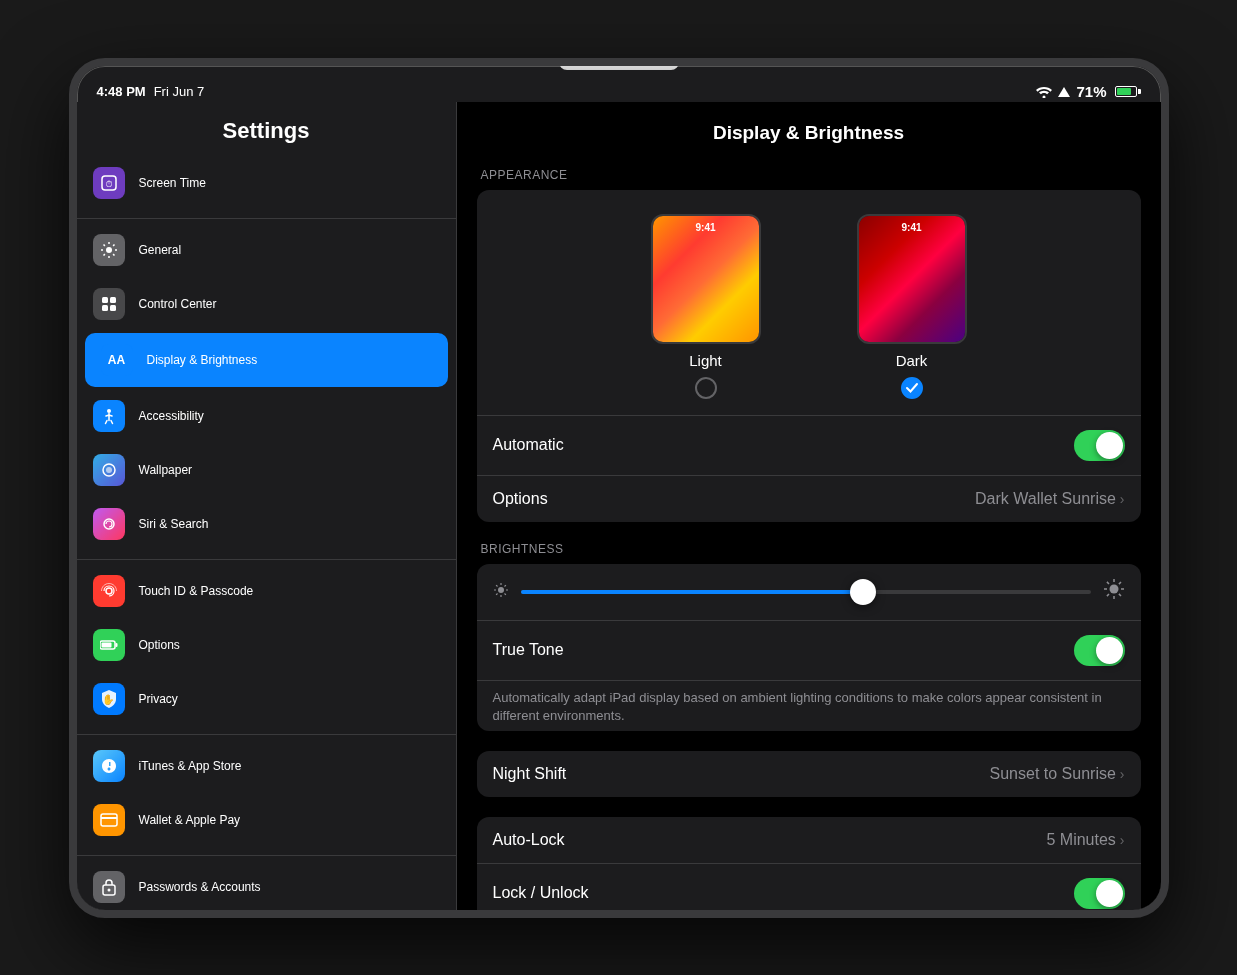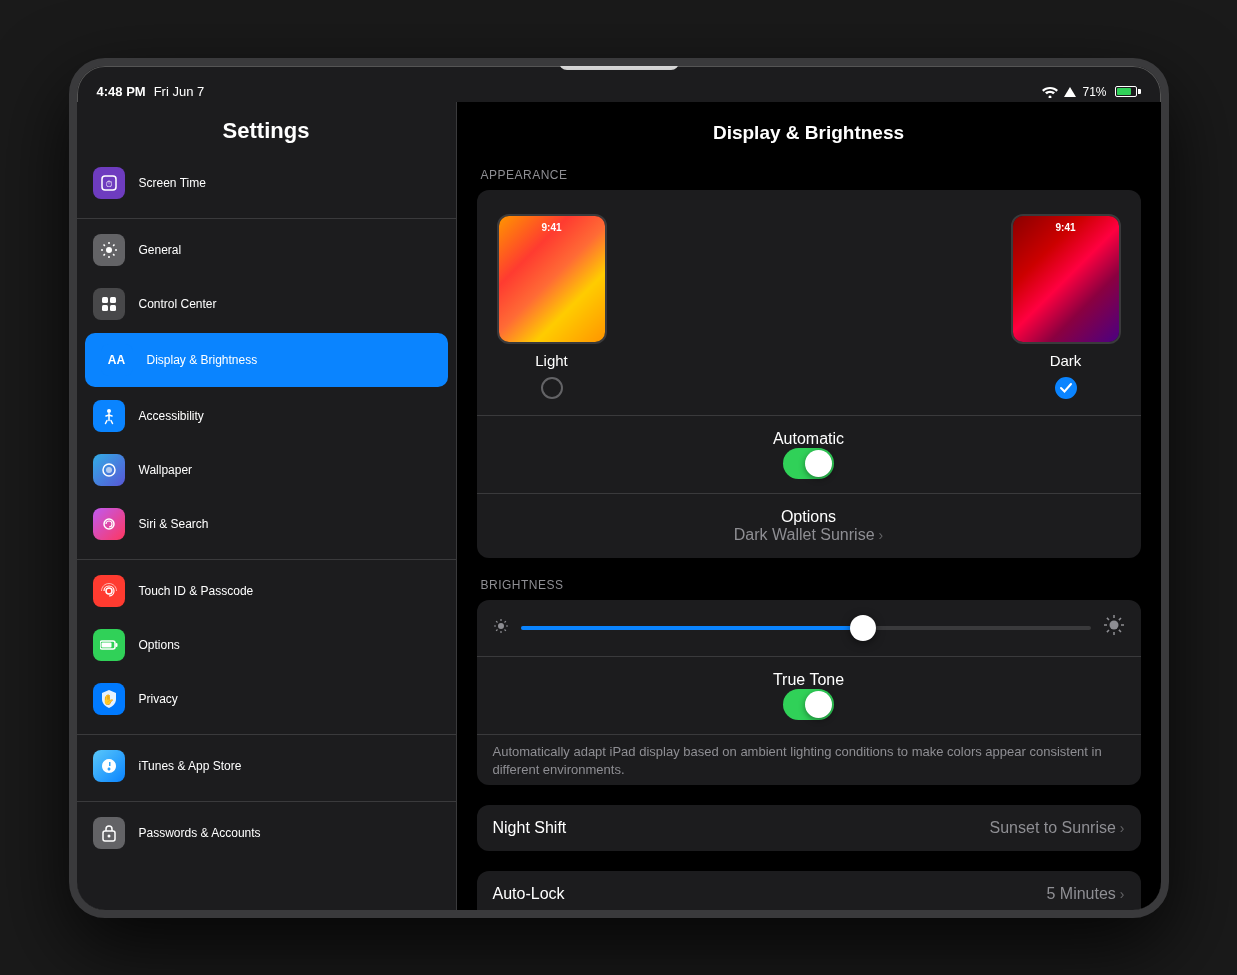--- a/index.html
+++ b/index.html
@@ -195,21 +195,21 @@
     .card {
       background: #1c1c1e;
       border-radius: 12px;
       margin-bottom: 20px;
       overflow: hidden;
     }
 
     
     .appearance-modes {
       display: flex;
-      justify-content: space-between;
+      justify-content: center;
       gap: 96px;
       padding: 24px 20px 16px;
     }
     .mode-option {
       display: flex;
       flex-direction: column;
       align-items: center;
       gap: 8px;
     }
     .mode-preview {
@@ -273,21 +273,20 @@
       color: #fff;
       font-weight: 700;
     }
 
     .row-item {
       display: flex;
       align-items: center;
       justify-content: space-between;
       padding: 14px 16px;
       border-top: 1px solid #3a3a3c;
-      flex-direction: column;
     }
     .row-label {
       font-size: 16px;
       color: #fff;
     }
     .row-value {
       font-size: 16px;
       color: #8e8e93;
       display: flex;
       align-items: center;
@@ -427,21 +426,21 @@
 
       <svg width="16" height="12" viewBox="0 0 16 12" fill="white">
         <path d="M8 3C5.5 3 3.3 4 1.7 5.7L0 4C2 2.1 4.9 1 8 1s6 1.1 8 3l-1.7 1.7C12.7 4 10.5 3 8 3z"></path>
         <path d="M8 7c-1.2 0-2.3.5-3.1 1.3L3 6.6C4.3 5.4 6 4.7 8 4.7s3.7.7 5 1.9l-1.9 1.7C10.3 7.5 9.2 7 8 7z"></path>
         <circle cx="8" cy="11" r="1.5"></circle>
       </svg>
 
       <svg width="12" height="12" viewBox="0 0 12 12" fill="white">
         <polygon points="6,1 12,11 0,11"></polygon>
       </svg>
-      <span style="color:#fff;font-size:12px;font-weight:400;">71%</span>
+      <span style="color:#fff;font-size:15px;font-weight:700;">71%</span>
 
       <div style="display:inline-flex;align-items:center;">
         <div class="battery-body">
           <div class="battery-fill"></div>
         </div>
         <div class="battery-tip"></div>
       </div>
     </div>
   </div>
 
@@ -558,20 +557,29 @@
       <div class="sidebar-group-divider"></div>
 
       <div class="sidebar-group">
         <div class="sidebar-item">
           <div class="item-icon" style="background: linear-gradient(135deg, #5ac8fa, #0a84ff);">
             <svg width="16" height="16" viewBox="0 0 16 16" fill="white">
               <path d="M8 1C4.1 1 1 4.1 1 8s3.1 7 7 7 7-3.1 7-7-3.1-7-7-7zm0 11.5c-.8 0-1.5-.7-1.5-1.5S7.2 9.5 8 9.5s1.5.7 1.5 1.5-.7 1.5-1.5 1.5zM9.5 8H8V4h1.5v4z"></path>
             </svg>
           </div>
           <span class="item-label">iTunes &amp; App Store</span>
+        </div>
+        <div class="sidebar-item">
+          <div class="item-icon" style="background: #ff9500;">
+            <svg width="18" height="14" viewBox="0 0 18 14" fill="white">
+              <rect x="1" y="1" width="16" height="12" rx="2" fill="none" stroke="white" stroke-width="1.5"></rect>
+              <rect x="1" y="4" width="16" height="2" fill="white"></rect>
+            </svg>
+          </div>
+          <span class="item-label">Wallet &amp; Apple Pay</span>
         </div>
       </div>
 
       <div class="sidebar-group-divider"></div>
 
       <div class="sidebar-group">
         <div class="sidebar-item">
           <div class="item-icon icon-gray">
             <svg width="14" height="18" viewBox="0 0 14 18" fill="white">
               <rect x="1" y="7" width="12" height="10" rx="2" fill="none" stroke="white" stroke-width="1.5"></rect>

